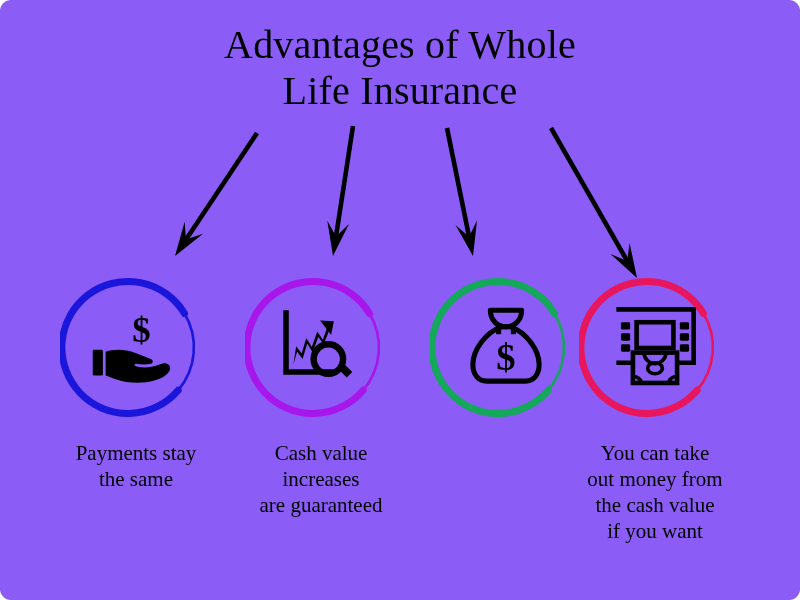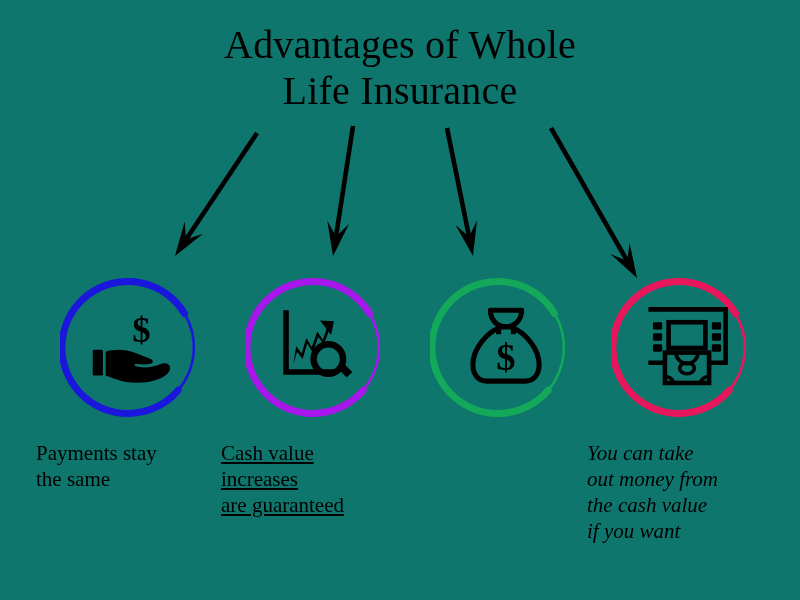--- a/index.html
+++ b/index.html
@@ -5,24 +5,25 @@
 <style>
   html, body {
     margin: 0;
     padding: 0;
     background: #ffffff;
   }
   #infographic {
     position: relative;
     width: 800px;
     height: 600px;
-    background: #0f766e;
+    background: #8b5cf6;
     overflow: hidden;
     font-family: "Liberation Serif", "DejaVu Serif", serif;
     color: #000000;
+    border-radius: 11px;
   }
 
   
   #title {
     position: absolute;
     left: 0;
     top: 22px;
     width: 800px;
     text-align: center;
     font-size: 40px;
@@ -46,23 +47,23 @@
   
   .column {
     position: absolute;
     top: 272px;
     width: 200px;
     display: flex;
     flex-direction: column;
     align-items: center;
   }
   #column-0 { left: 36px; }
-  #column-1 { left: 221px; text-decoration: underline; }
+  #column-1 { left: 221px; }
   #column-2 { left: 406px; }
-  #column-3 { left: 587px; font-style: italic; }
+  #column-3 { left: 555px; }
 
   .circle-wrap {
     position: relative;
     width: 152px;
     height: 152px;
     display: flex;
     align-items: center;
     justify-content: center;
   }
   .ring {
@@ -74,21 +75,21 @@
   }
   .glyph {
     position: relative;
     width: 92px;
     height: 92px;
     display: block;
   }
 
   .caption {
     margin-top: 16px;
-    text-align: left;
+    text-align: center;
     font-size: 21px;
     line-height: 26px;
     font-weight: 400;
     color: #000000;
     white-space: pre-line;
     width: 200px;
   }
 </style>
 </head>
 <body>

